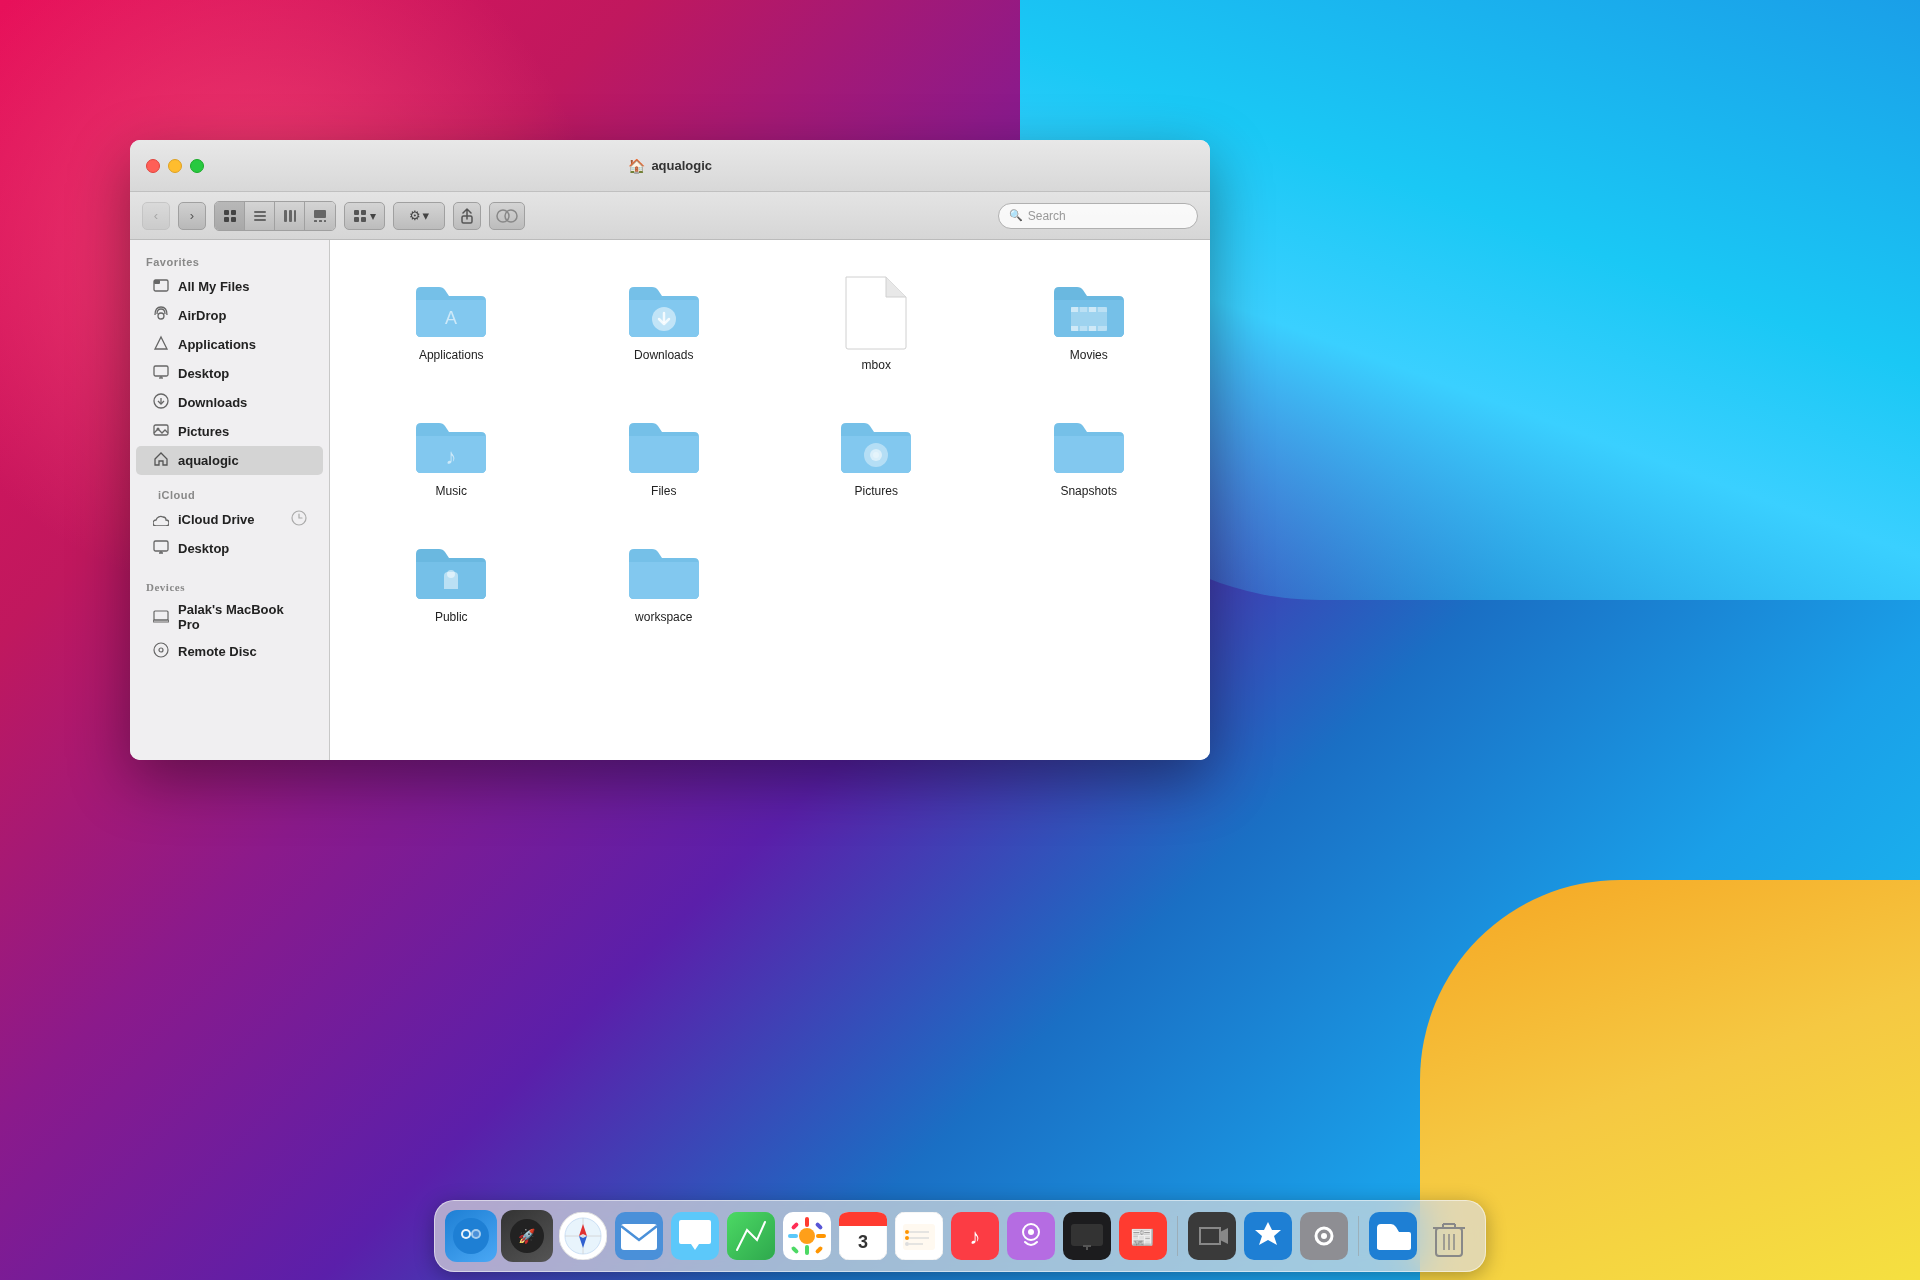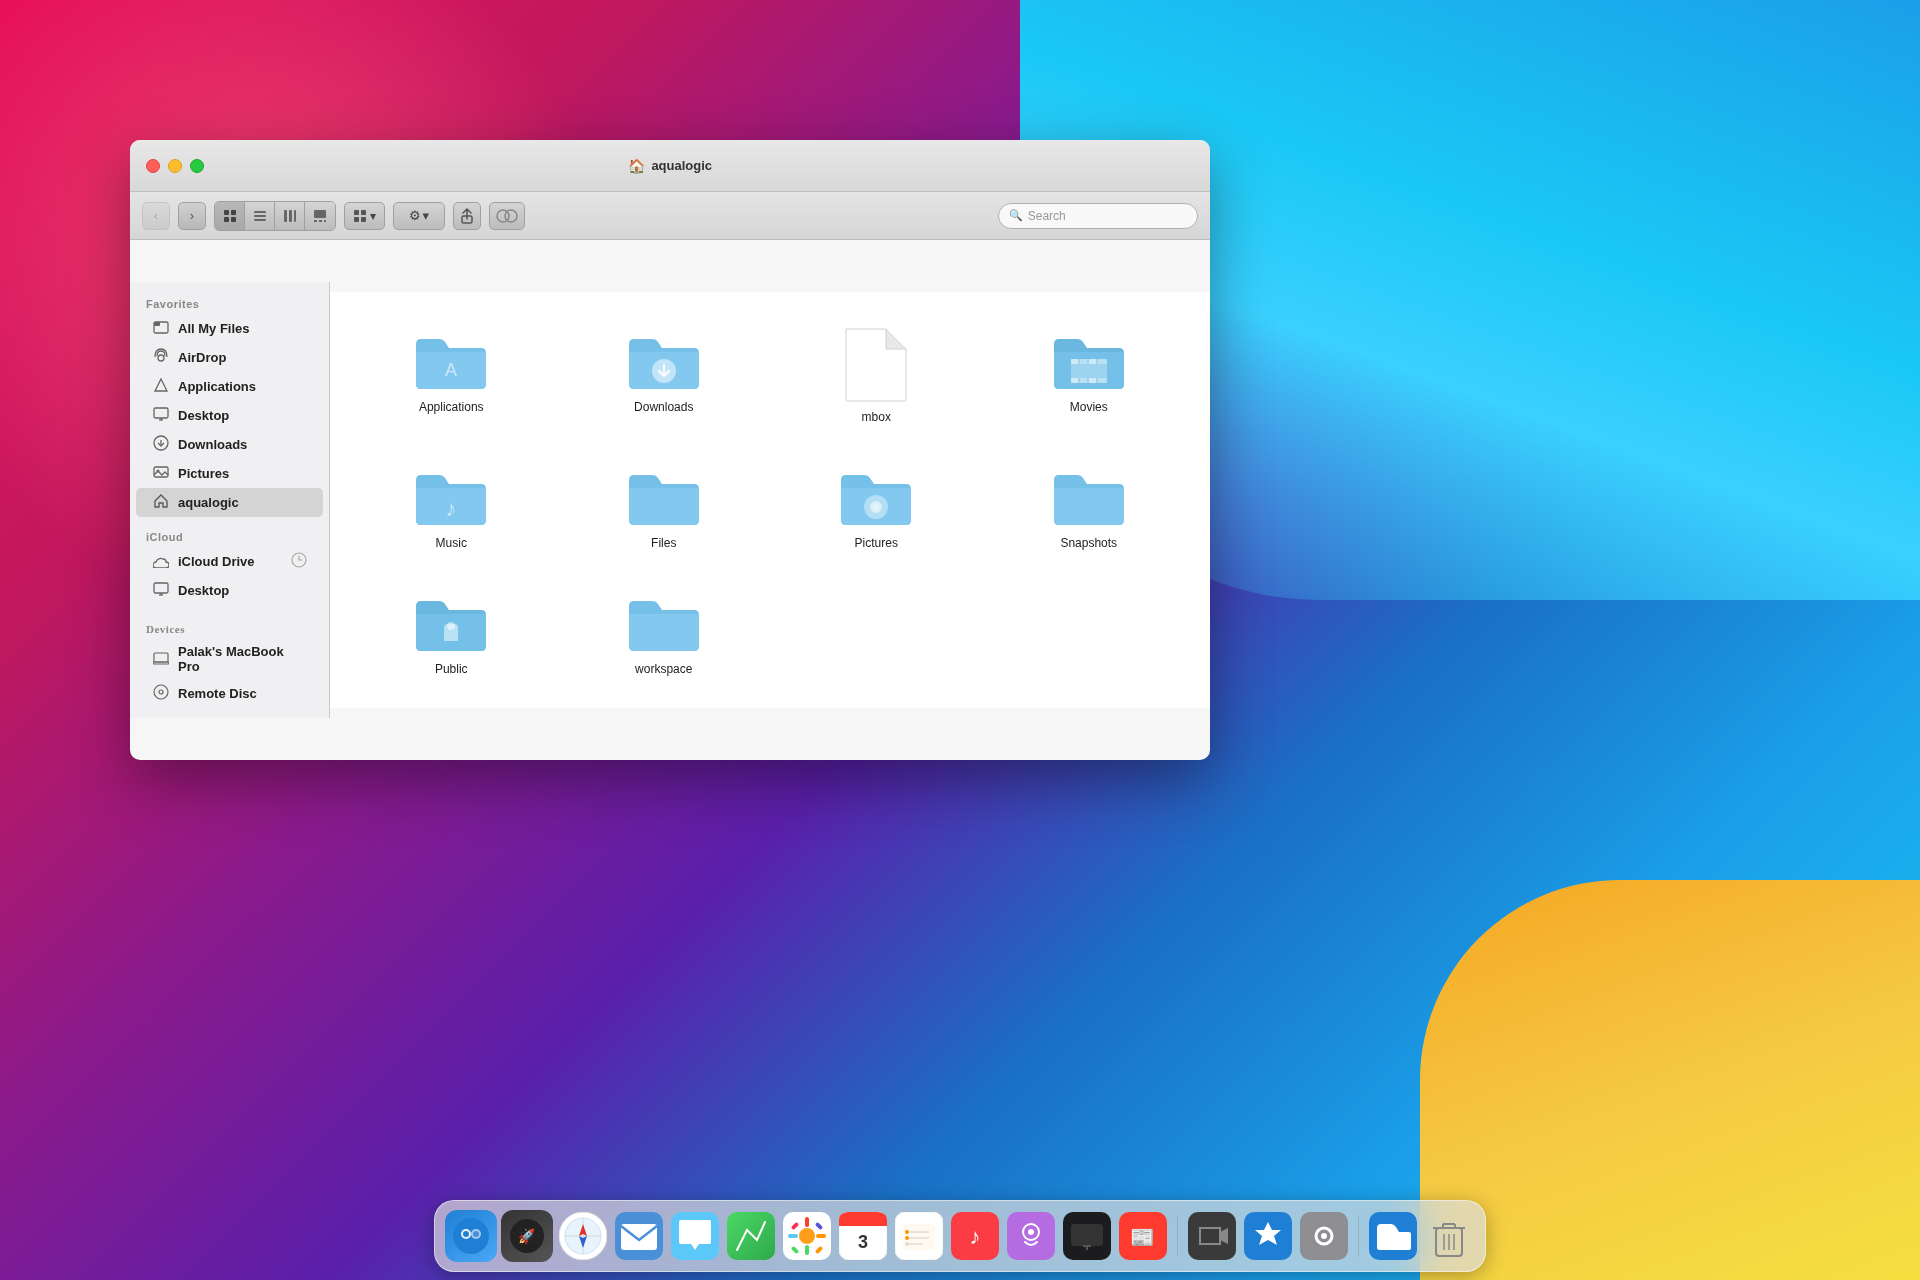--- a/index.html
+++ b/index.html
@@ -207,21 +207,20 @@
       gap: 5px;
       font-size: 12px;
       color: #999;
     }
 
     
     .content-area {
       display: flex;
       flex: 1;
       overflow: hidden;
-      align-items: center;
     }
 
     
     .sidebar {
       width: 200px;
       background: #f0eff1;
       border-right: 1px solid #c8c8c8;
       overflow-y: auto;
       padding: 10px 0;
     }
@@ -491,21 +490,21 @@
       </div>
       <div class="sidebar-item active">
         <span class="sidebar-icon">
           <svg width="16" height="16" viewBox="0 0 16 16">
               <path d="M2 8 L8 2 L14 8 L14 14 L10 14 L10 10 L6 10 L6 14 L2 14 Z" fill="none" stroke="#555" stroke-width="1.3"></path>
             </svg>
         </span>
         <span class="sidebar-item-text">aqualogic</span>
       </div>
 
-      <div class="sidebar-section-label" style="margin-top:8px;">iCloud</div>
+      <div class="sidebar-section-label" style="margin-top:8px;margin-left:12px;">iCloud</div>
 
       <div class="sidebar-item">
         <span class="sidebar-icon">
           <svg width="16" height="16" viewBox="0 0 16 16">
               <path d="M13 10 A3 3 0 0 0 10 7 A5 5 0 0 0 3 10 A3 3 0 0 0 3 16 L13 16 A3 3 0 0 0 13 10Z" fill="none" stroke="#666" stroke-width="1.3"></path>
             </svg>
         </span>
         <span class="sidebar-item-text">iCloud Drive</span>
         <span class="icloud-badge">
           <svg width="16" height="16" viewBox="0 0 16 16">

